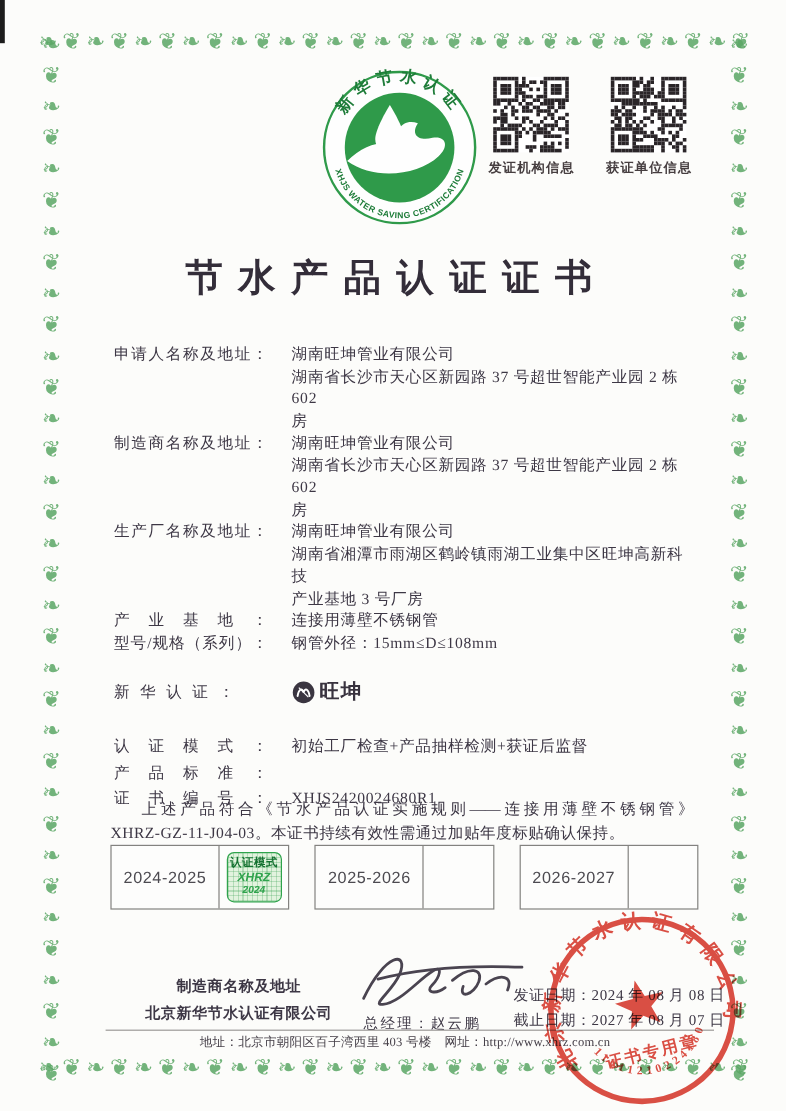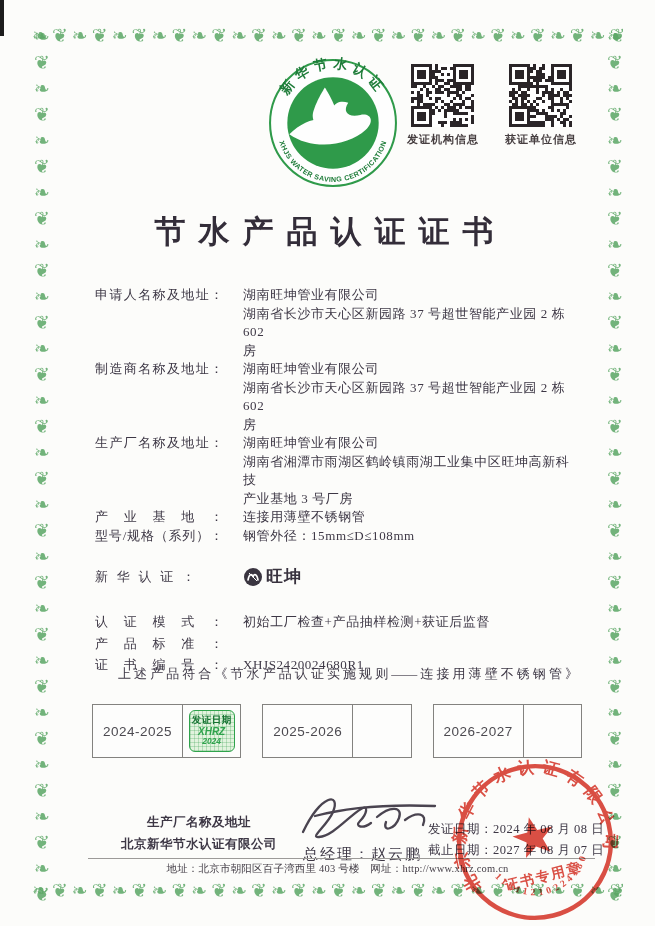--- a/index.html
+++ b/index.html
@@ -58,21 +58,21 @@
                             repeating-linear-gradient(90deg,rgba(62,163,86,.28) 0 1px,transparent 1px 4px);
            display:flex;flex-direction:column;align-items:center;justify-content:center;line-height:1.15;}
   .stk1{font-size:9.5px;font-weight:800;color:#157231;letter-spacing:.5px;}
   .stk2{font-size:10px;font-weight:700;font-style:italic;color:#2fa34c;font-family:"Liberation Sans",sans-serif;}
   .stk3{font-size:8.5px;font-weight:700;font-style:italic;color:#2fa34c;font-family:"Liberation Sans",sans-serif;}
 
   
   .org{position:absolute;left:95px;top:812px;width:208px;text-align:center;
        font-size:12.5px;font-weight:700;line-height:1.75;color:#3d3745;letter-spacing:.5px;}
   .signature{position:absolute;left:295px;top:786px;width:150px;height:60px;}
-  .signer{position:absolute;left:303px;top:845px;font-size:15px;letter-spacing:2px;}
+  .signer{position:absolute;left:303px;top:845px;font-size:12px;letter-spacing:2px;}
   .dates{position:absolute;left:428px;top:819px;font-size:12.5px;line-height:1.65;letter-spacing:.5px;}
   .rule{position:absolute;left:88px;right:60px;top:858px;border-top:1px solid #9c9a98;}
   .addr{position:absolute;left:70px;right:50px;top:862px;text-align:center;font-size:10.5px;
         color:#464049;letter-spacing:.2px;}
   .stamp{position:absolute;left:451px;top:758px;width:168px;height:168px;mix-blend-mode:multiply;}
 </style>
 </head>
 <body>
 
 <div class="page">
@@ -662,45 +662,46 @@
       <div class="clabel">产品标准：</div>
     </div>
     <div class="crow">
       <div class="clabel">证书编号：</div>
       <div class="cval">XHJS2420024680R1</div>
     </div>
   </div>
 
   <div class="statement">
     <div class="st1">上述产品符合《节水产品认证实施规则——连接用薄壁不锈钢管》</div>
+    <div class="st2">XHRZ-GZ-11-J04-03。本证书持续有效性需通过加贴年度标贴确认保持。</div>
   </div>
 
   <div class="yearboxes">
     <div class="ybox">
       <div class="ycell">2024-2025</div>
       <div class="scell">
         <div class="sticker">
-          <div class="stk1">发证日期</div>
+          <div class="stk1">认证模式</div>
           <div class="stk2">XHRZ</div>
           <div class="stk3">2024</div>
         </div>
       </div>
     </div>
     <div class="ybox">
       <div class="ycell">2025-2026</div>
       <div class="scell"></div>
     </div>
     <div class="ybox">
       <div class="ycell">2026-2027</div>
       <div class="scell"></div>
     </div>
   </div>
 
   <div class="org">
-    <div>生产厂名称及地址</div>
+    <div>制造商名称及地址</div>
     <div>北京新华节水认证有限公司</div>
   </div>
 
   <svg class="signature" viewBox="0 0 150 60">
     <g stroke="#4a4450" stroke-width="2.3" fill="none" stroke-linecap="round">
       <path d="M8,46 C26,8 46,6 38,26 C32,40 14,52 24,51 C38,50 54,30 66,23 C74,18 72,28 65,35 C59,41 68,43 76,37"></path>
       <path d="M82,31 C96,19 108,21 104,32 C100,43 87,47 91,36"></path>
       <path d="M110,34 C122,25 133,27 128,39"></path>
       <path d="M20,30 C50,22 90,18 140,20"></path>
     </g>

